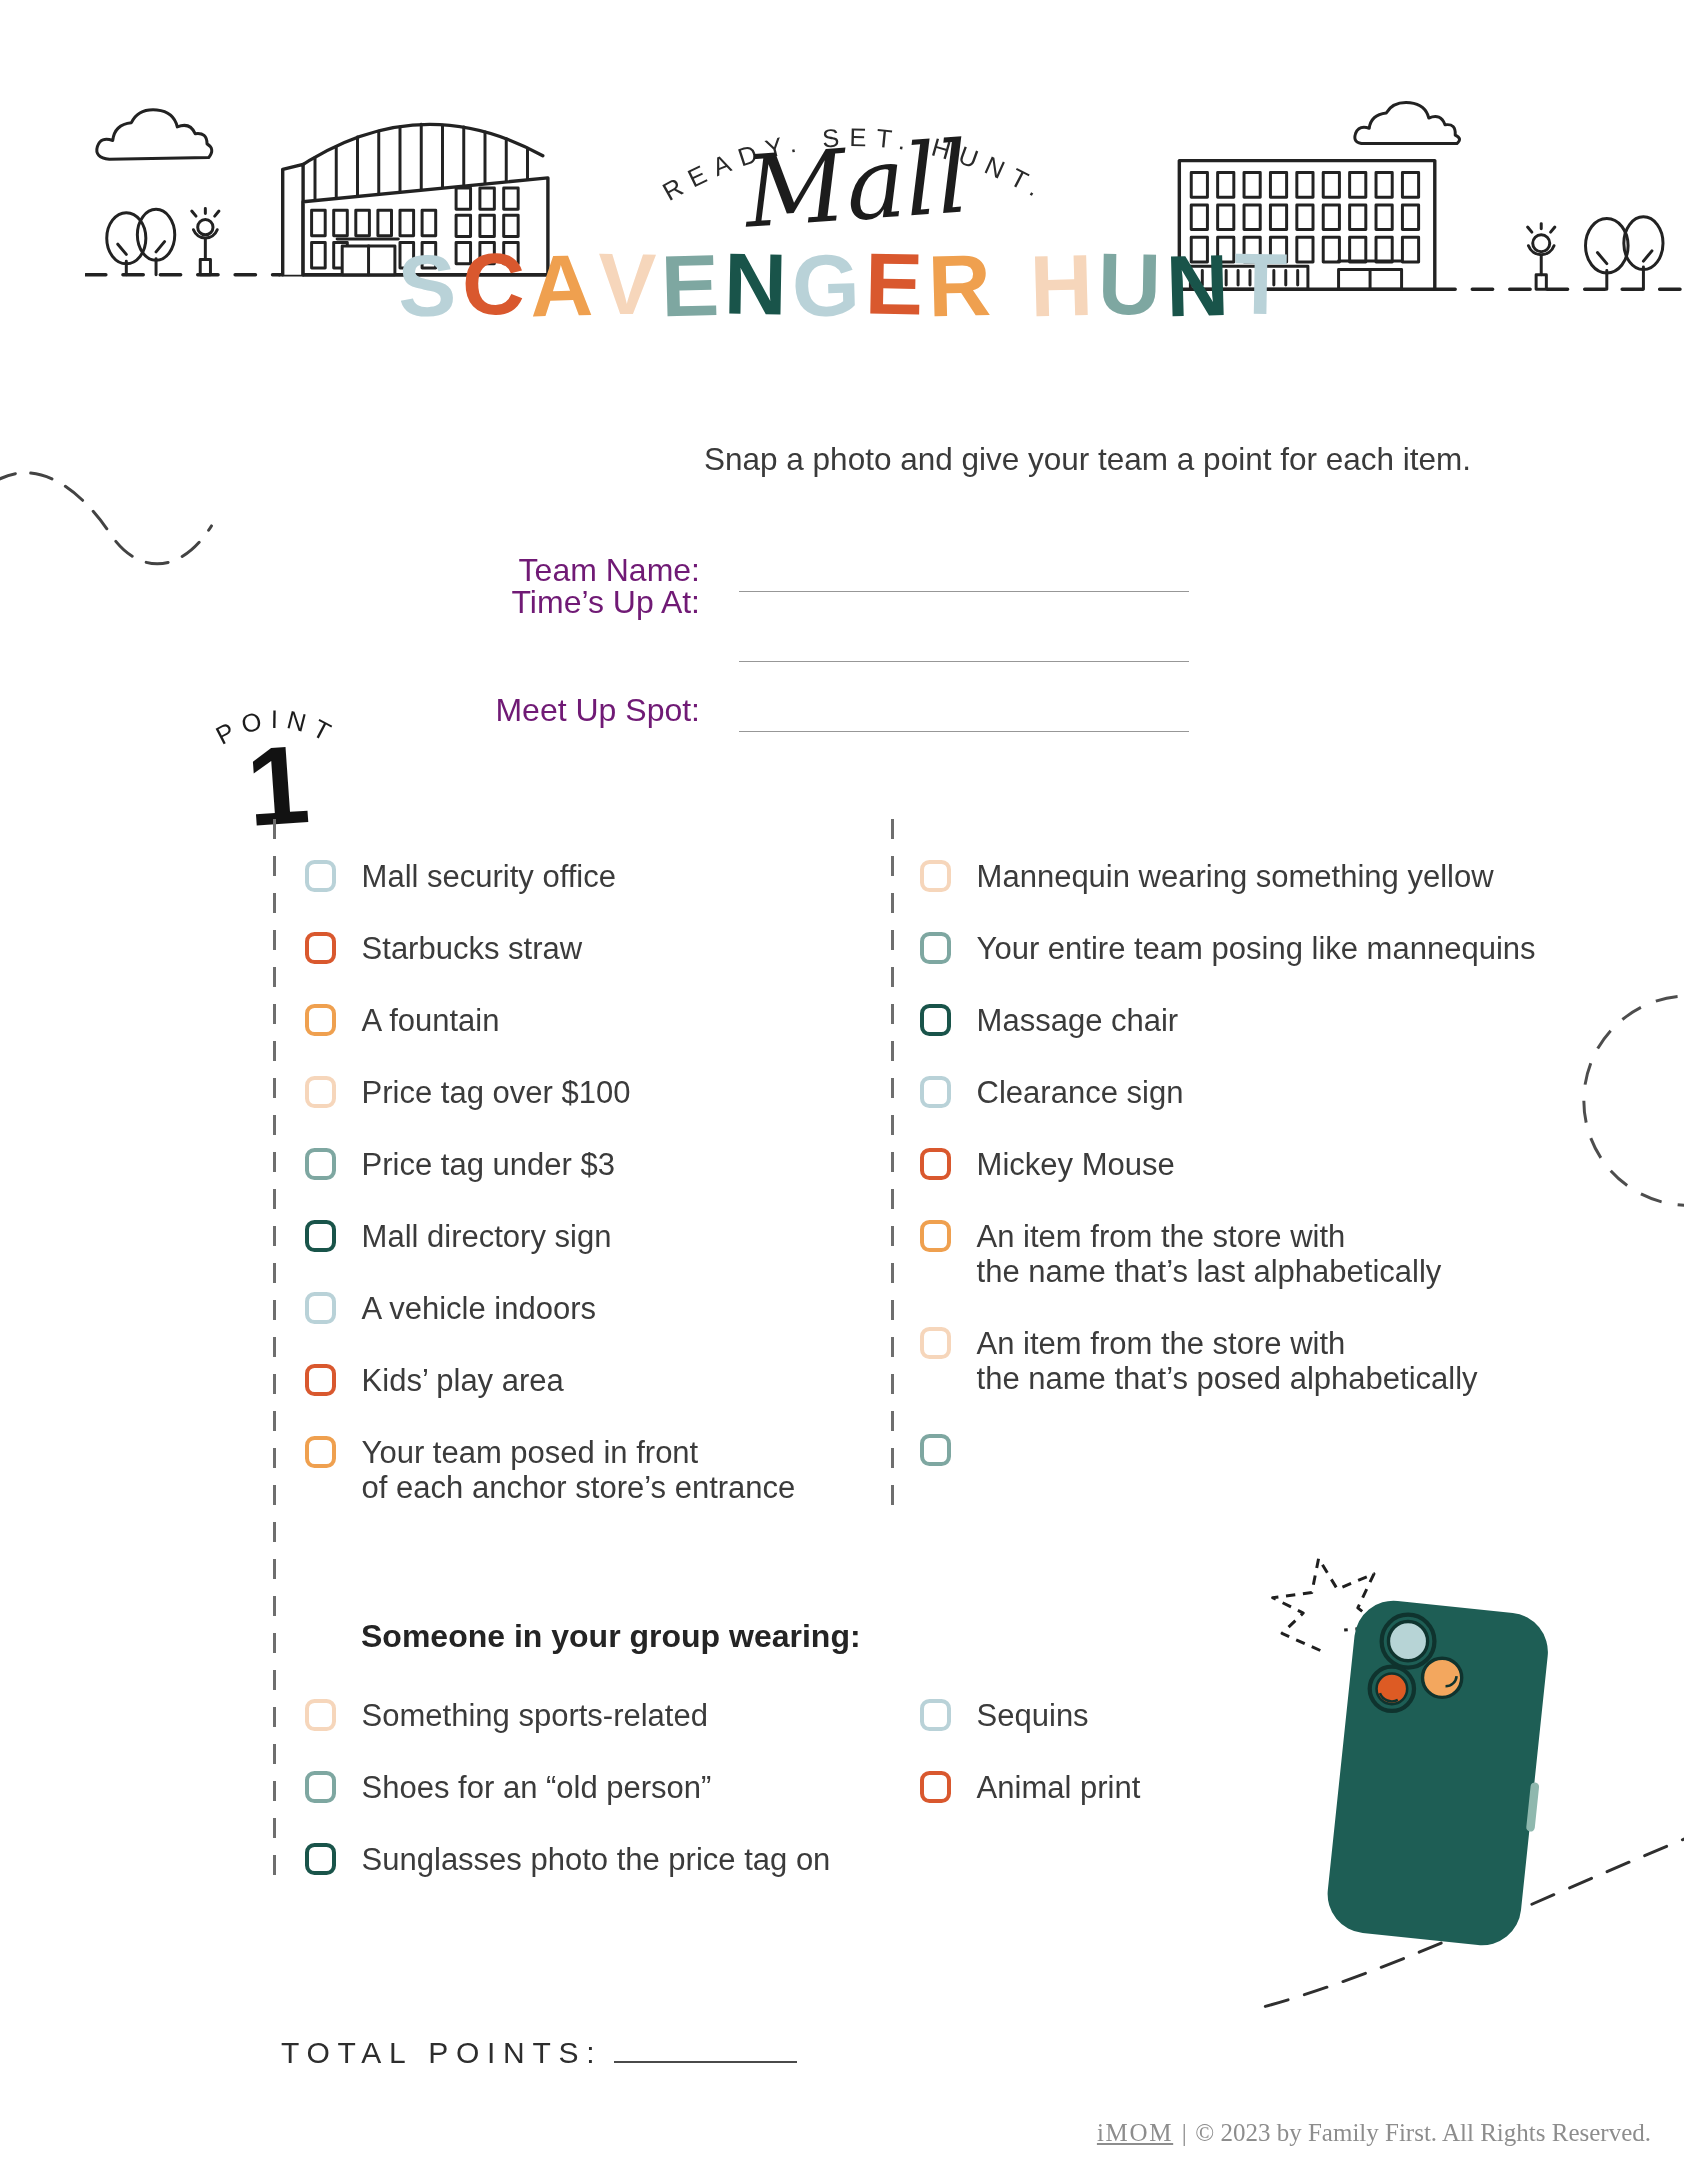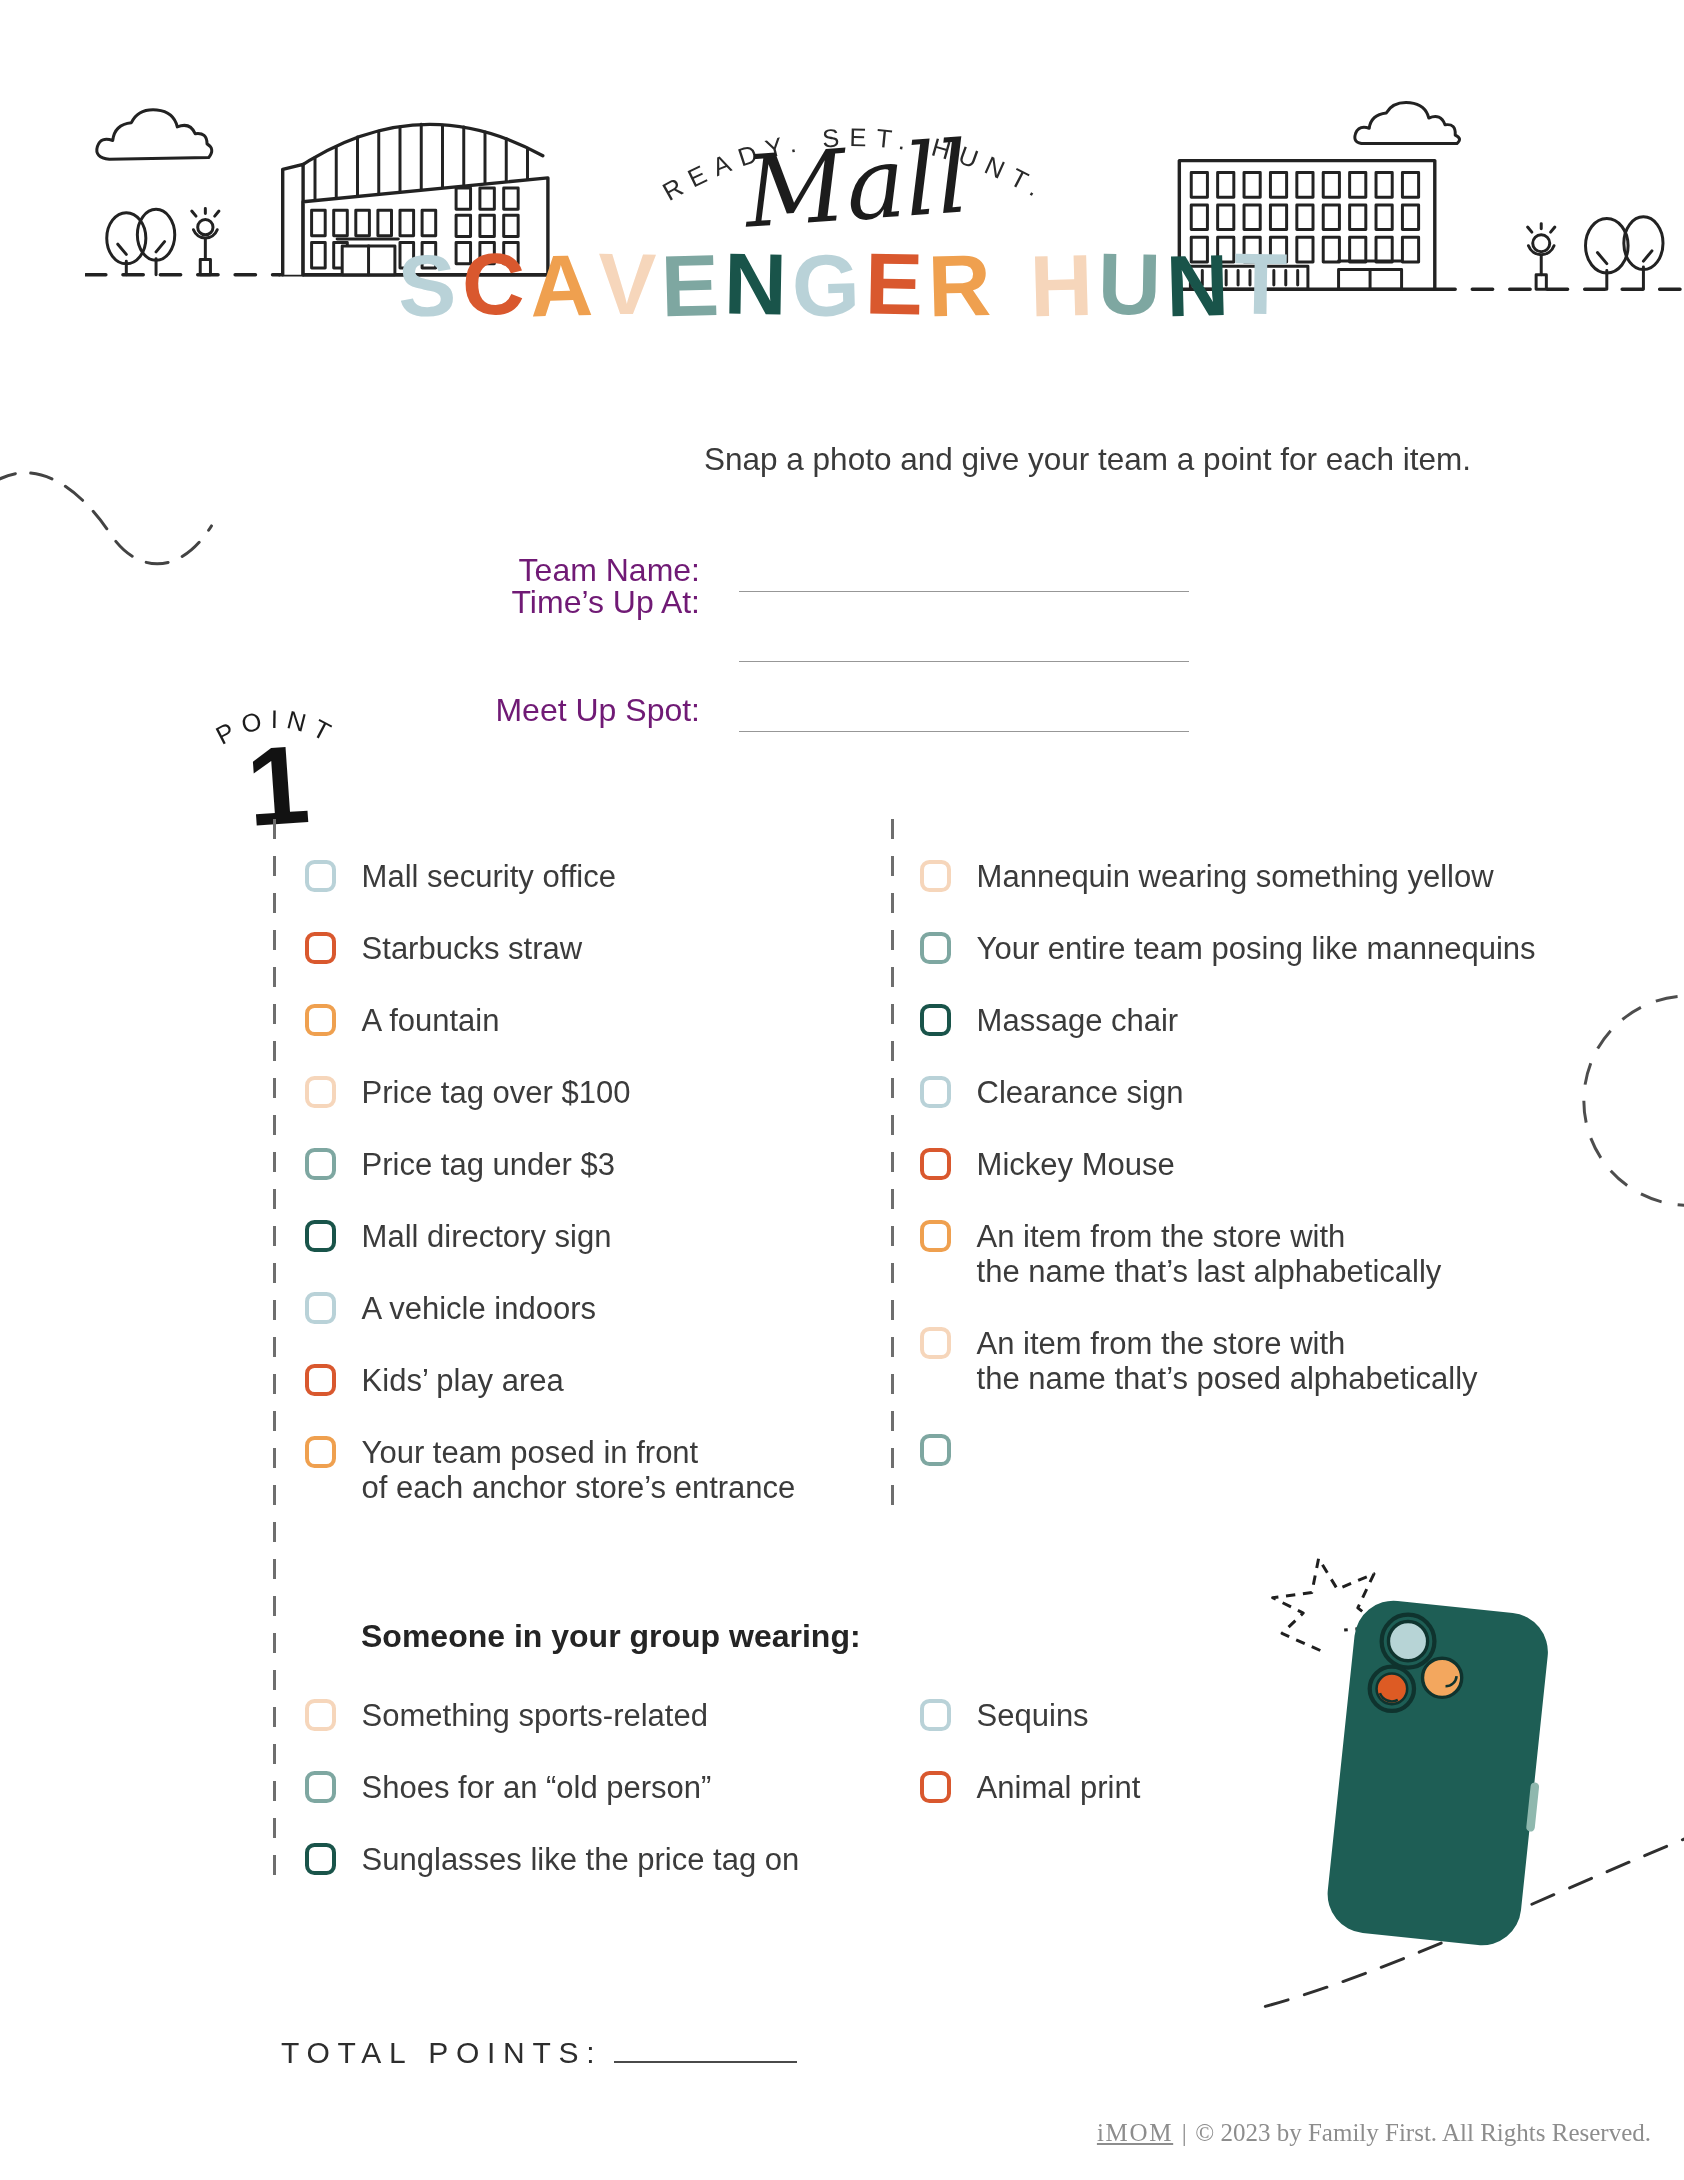--- a/index.html
+++ b/index.html
@@ -343,21 +343,21 @@
       </div>
       <div class="check-item">
         <span class="checkbox" style="border-color: rgb(126, 167, 161);"></span>
         <div class="item-text">
           <div>Shoes for an “old person”</div>
         </div>
       </div>
       <div class="check-item">
         <span class="checkbox" style="border-color: rgb(25, 84, 74);"></span>
         <div class="item-text">
-          <div>Sunglasses like the price tag on</div>
+          <div>Sunglasses photo the price tag on</div>
         </div>
       </div>
     </div>
   <div id="wear-right" class="abs">
       <div class="check-item">
         <span class="checkbox" style="border-color: rgb(185, 210, 216);"></span>
         <div class="item-text">
           <div>Sequins</div>
         </div>
       </div>

